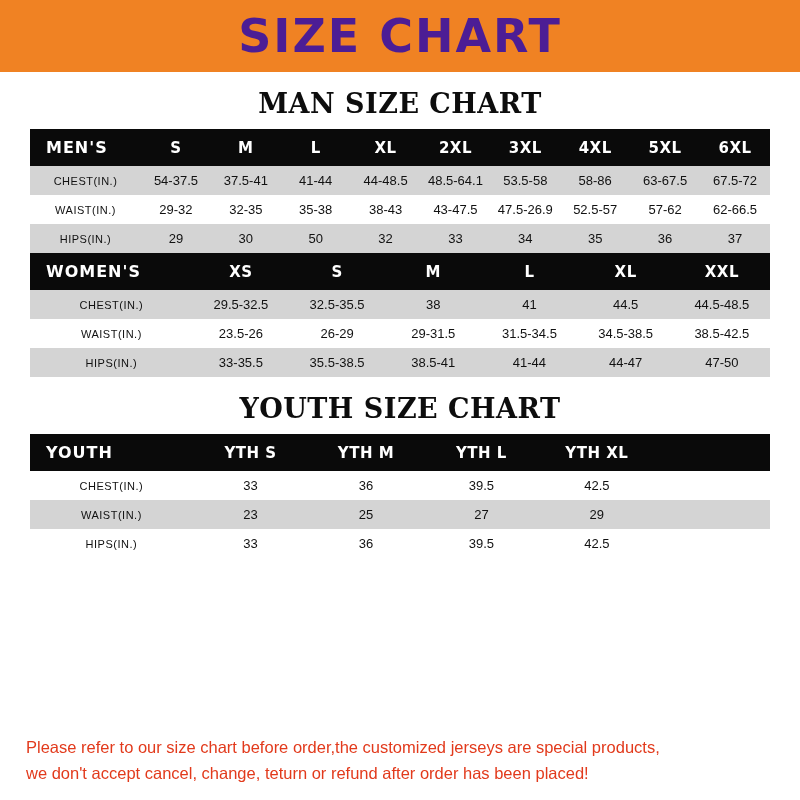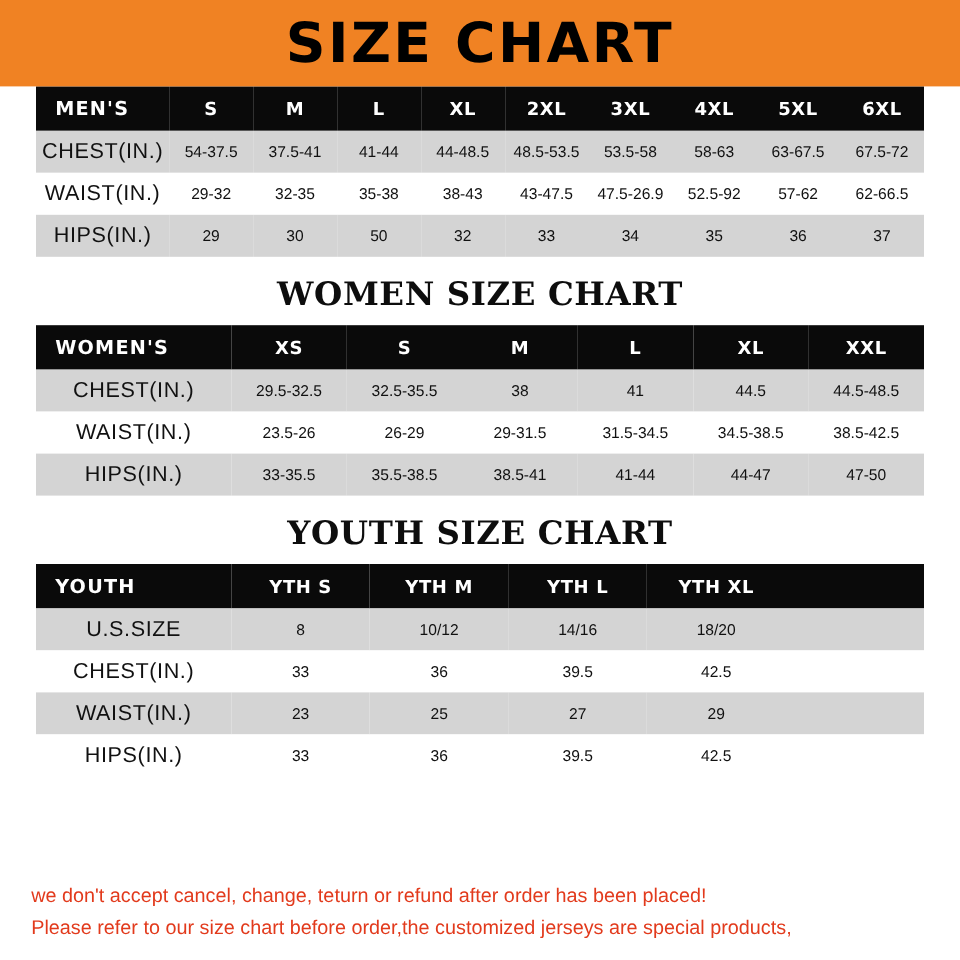--- a/index.html
+++ b/index.html
@@ -32,21 +32,21 @@
   .banner-inner {
     background: #f08223;
     width: 100%;
     text-align: center;
   }
   .banner-title {
     font-family: "DejaVu Sans", sans-serif;
     font-weight: bold;
     font-size: 46px;
     letter-spacing: 2px;
-    color: #000000;
+    color: #4c1d95;
     line-height: 72px;
     display: block;
   }
   
   .section-title {
     text-align: center;
     font-family: "DejaVu Serif", serif;
     font-weight: bold;
     font-size: 27px;
     letter-spacing: 0.5px;
@@ -79,21 +79,21 @@
     margin-top: 43px;
   }
   tbody td {
     font-family: "Liberation Sans", sans-serif;
     font-size: 13px;
     color: #111111;
     text-align: center;
     padding: 7px 2px;
   }
   tbody td.rowhead {
-    font-size: 18px;
+    font-size: 11px;
     letter-spacing: 0.5px;
     text-align: center;
   }
   tbody tr.light td { background: #ffffff; }
   tbody tr.shade td { background: #d4d4d4; }
 
   
   table.men col.c0 { width: 15%; }
   table.women col.c0 { width: 22%; }
   table.youth col.c0 { width: 22%; }
@@ -119,20 +119,21 @@
 <body>
 
 <div class="page">
 
   <div class="banner">
     <div class="banner-inner">
       <span class="banner-title">SIZE CHART</span>
     </div>
   </div>
 
+  <div class="section-title">MAN SIZE CHART</div>
   <div class="table-wrap">
     <table class="men">
       <colgroup>
         <col class="c0">
           <col>
           <col>
           <col>
           <col>
           <col>
           <col>
@@ -154,55 +155,54 @@
           <th>6XL</th>
         </tr>
       </thead>
       <tbody>
         <tr class="shade">
           <td class="rowhead">CHEST(IN.)</td>
           <td>54-37.5</td>
           <td>37.5-41</td>
           <td>41-44</td>
           <td>44-48.5</td>
-          <td>48.5-53.5</td>
+          <td>48.5-64.1</td>
           <td>53.5-58</td>
-          <td>58-63</td>
+          <td>58-86</td>
           <td>63-67.5</td>
           <td>67.5-72</td>
         </tr>
         <tr class="light">
           <td class="rowhead">WAIST(IN.)</td>
           <td>29-32</td>
           <td>32-35</td>
           <td>35-38</td>
           <td>38-43</td>
           <td>43-47.5</td>
           <td>47.5-26.9</td>
-          <td>52.5-92</td>
+          <td>52.5-57</td>
           <td>57-62</td>
           <td>62-66.5</td>
         </tr>
         <tr class="shade">
           <td class="rowhead">HIPS(IN.)</td>
           <td>29</td>
           <td>30</td>
           <td>50</td>
           <td>32</td>
           <td>33</td>
           <td>34</td>
           <td>35</td>
           <td>36</td>
           <td>37</td>
         </tr>
       </tbody>
     </table>
   </div>
 
-  <div class="section-title">WOMEN SIZE CHART</div>
   <div class="table-wrap">
     <table class="women">
       <colgroup>
         <col class="c0">
           <col>
           <col>
           <col>
           <col>
           <col>
           <col>
@@ -265,28 +265,20 @@
         <tr>
           <th class="rowhead">YOUTH</th>
           <th>YTH S</th>
           <th>YTH M</th>
           <th>YTH L</th>
           <th>YTH XL</th>
           <th></th>
         </tr>
       </thead>
       <tbody>
-        <tr class="shade">
-          <td class="rowhead">U.S.SIZE</td>
-          <td>8</td>
-          <td>10/12</td>
-          <td>14/16</td>
-          <td>18/20</td>
-          <td></td>
-        </tr>
         <tr class="light">
           <td class="rowhead">CHEST(IN.)</td>
           <td>33</td>
           <td>36</td>
           <td>39.5</td>
           <td>42.5</td>
           <td></td>
         </tr>
         <tr class="shade">
           <td class="rowhead">WAIST(IN.)</td>
@@ -302,17 +294,17 @@
           <td>36</td>
           <td>39.5</td>
           <td>42.5</td>
           <td></td>
         </tr>
       </tbody>
     </table>
   </div>
 
   <div class="note">
+    <div class="note-line">Please refer to our size chart before order,the customized jerseys are special products,</div>
     <div class="note-line">we don't accept cancel, change, teturn or refund after order has been placed!</div>
-    <div class="note-line">Please refer to our size chart before order,the customized jerseys are special products,</div>
   </div>
 
 </div>
 
 </body></html>

